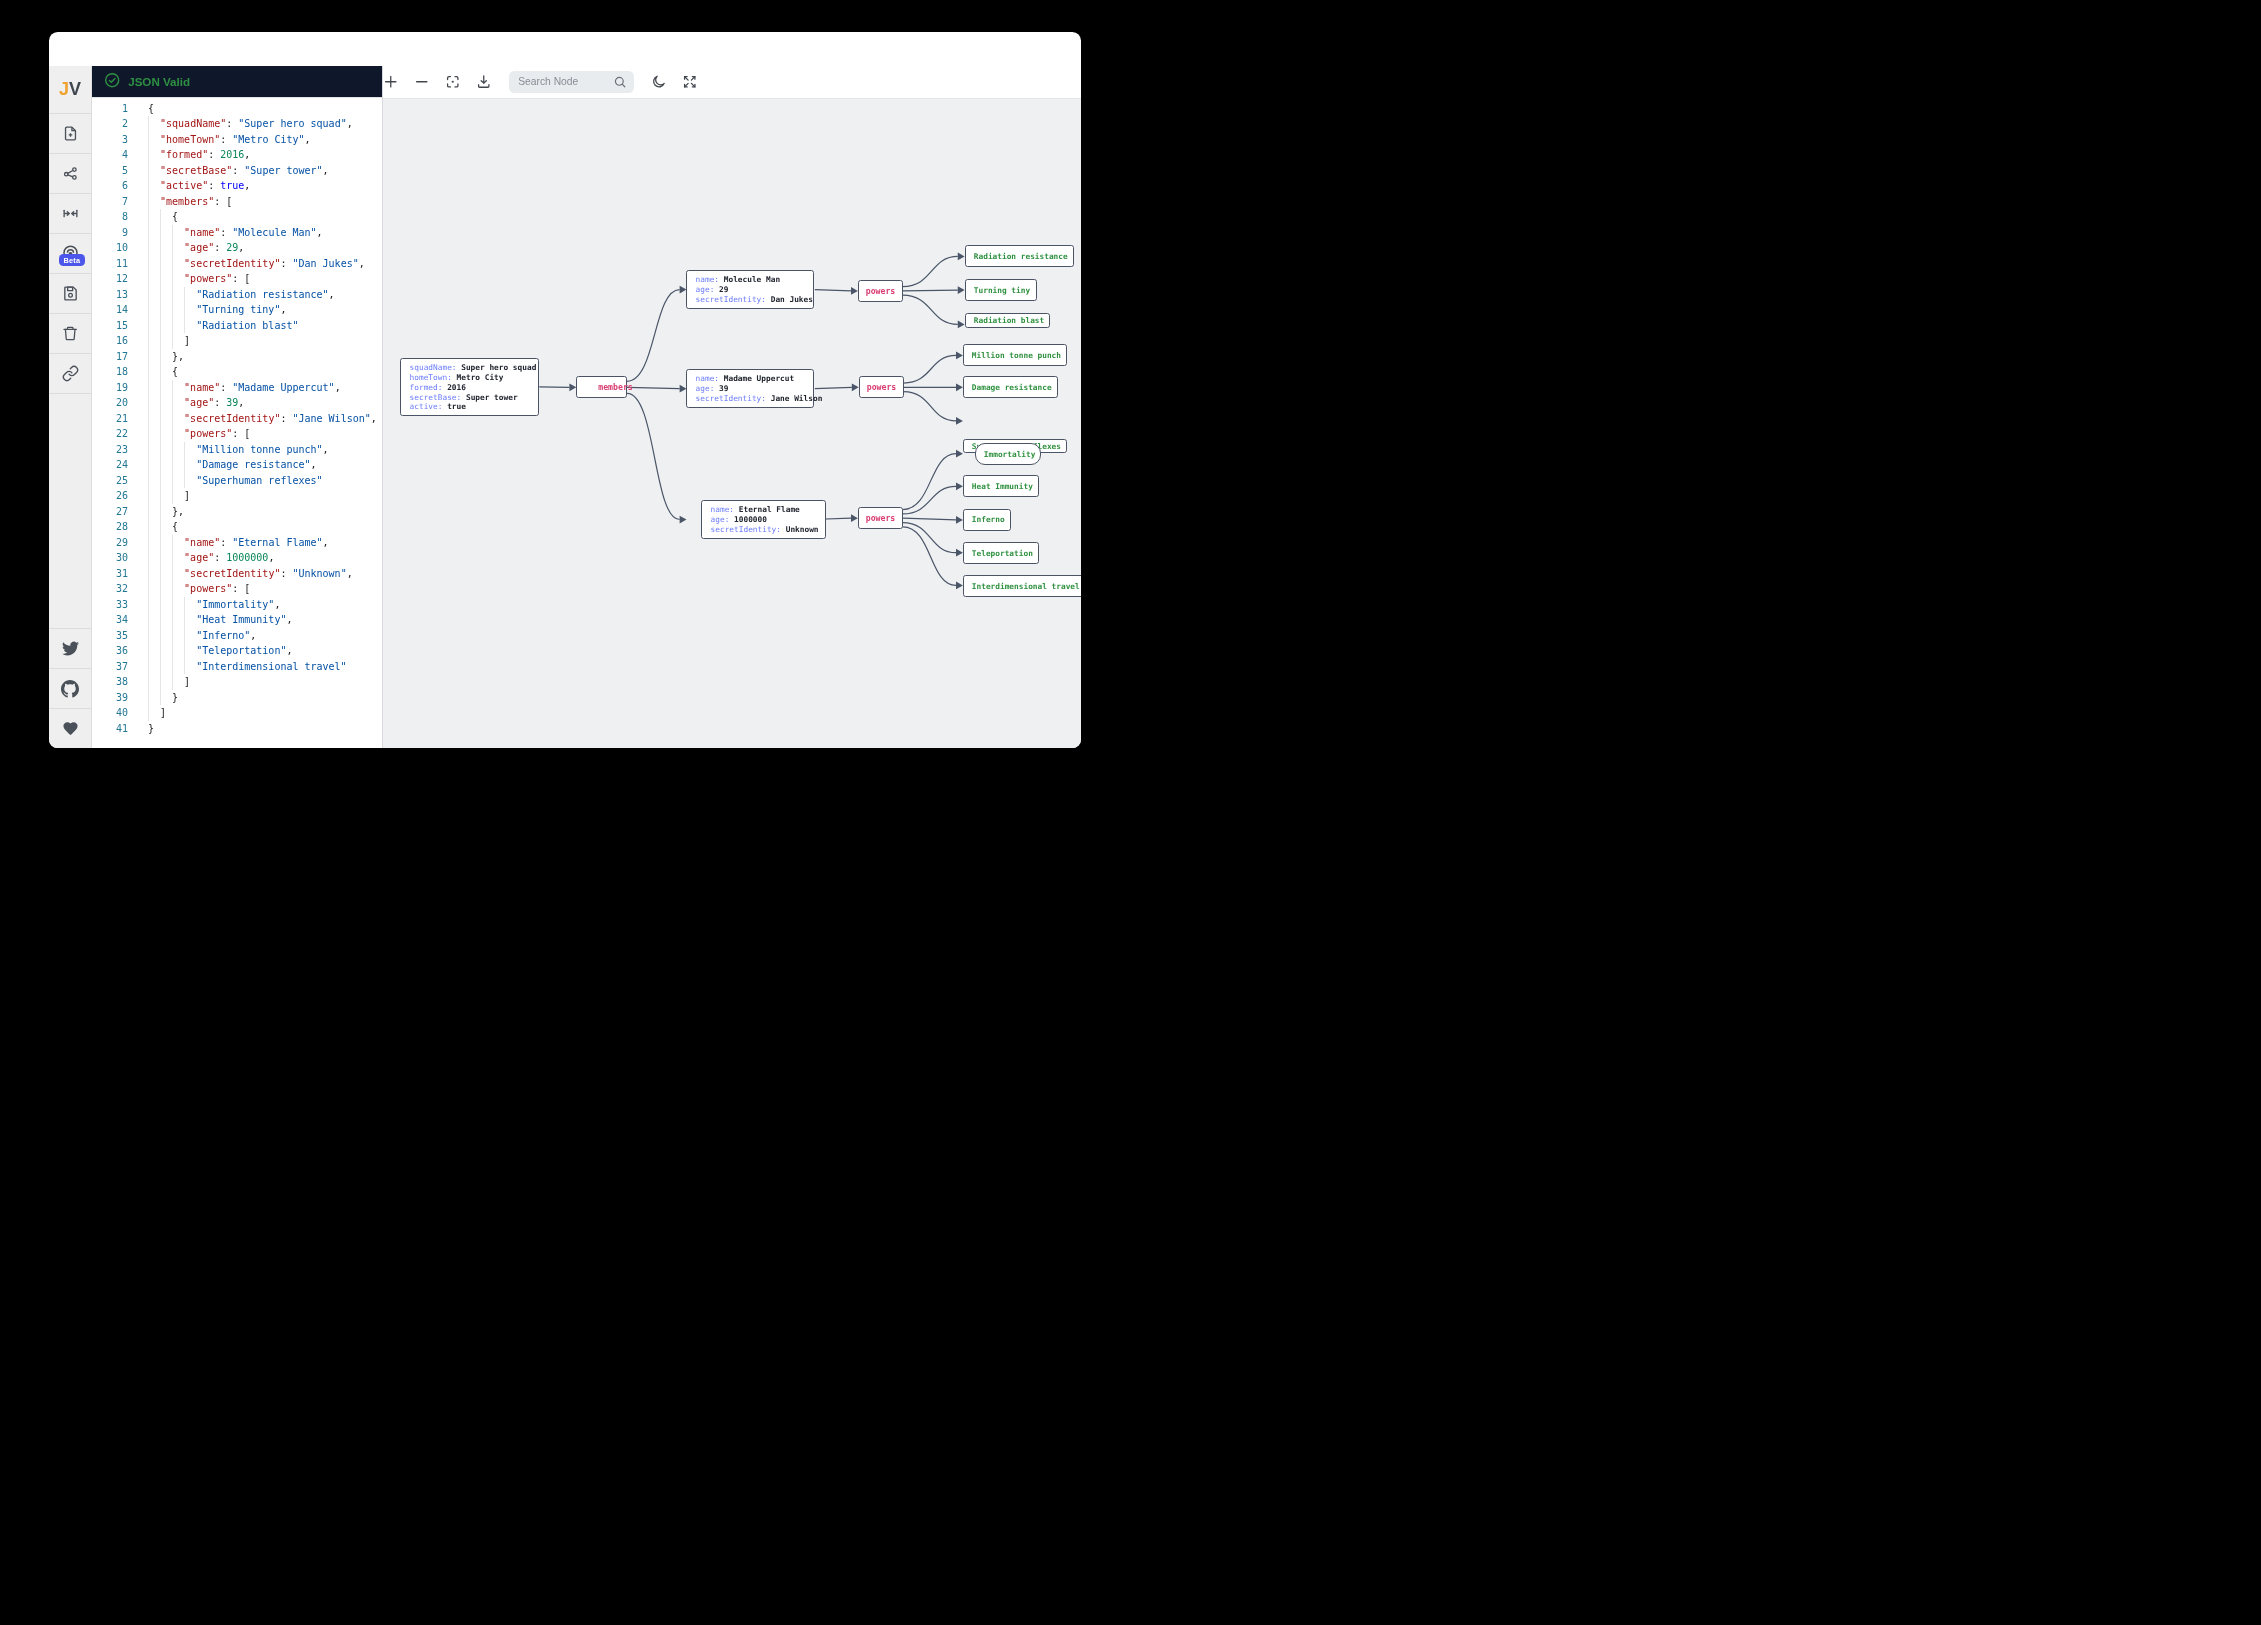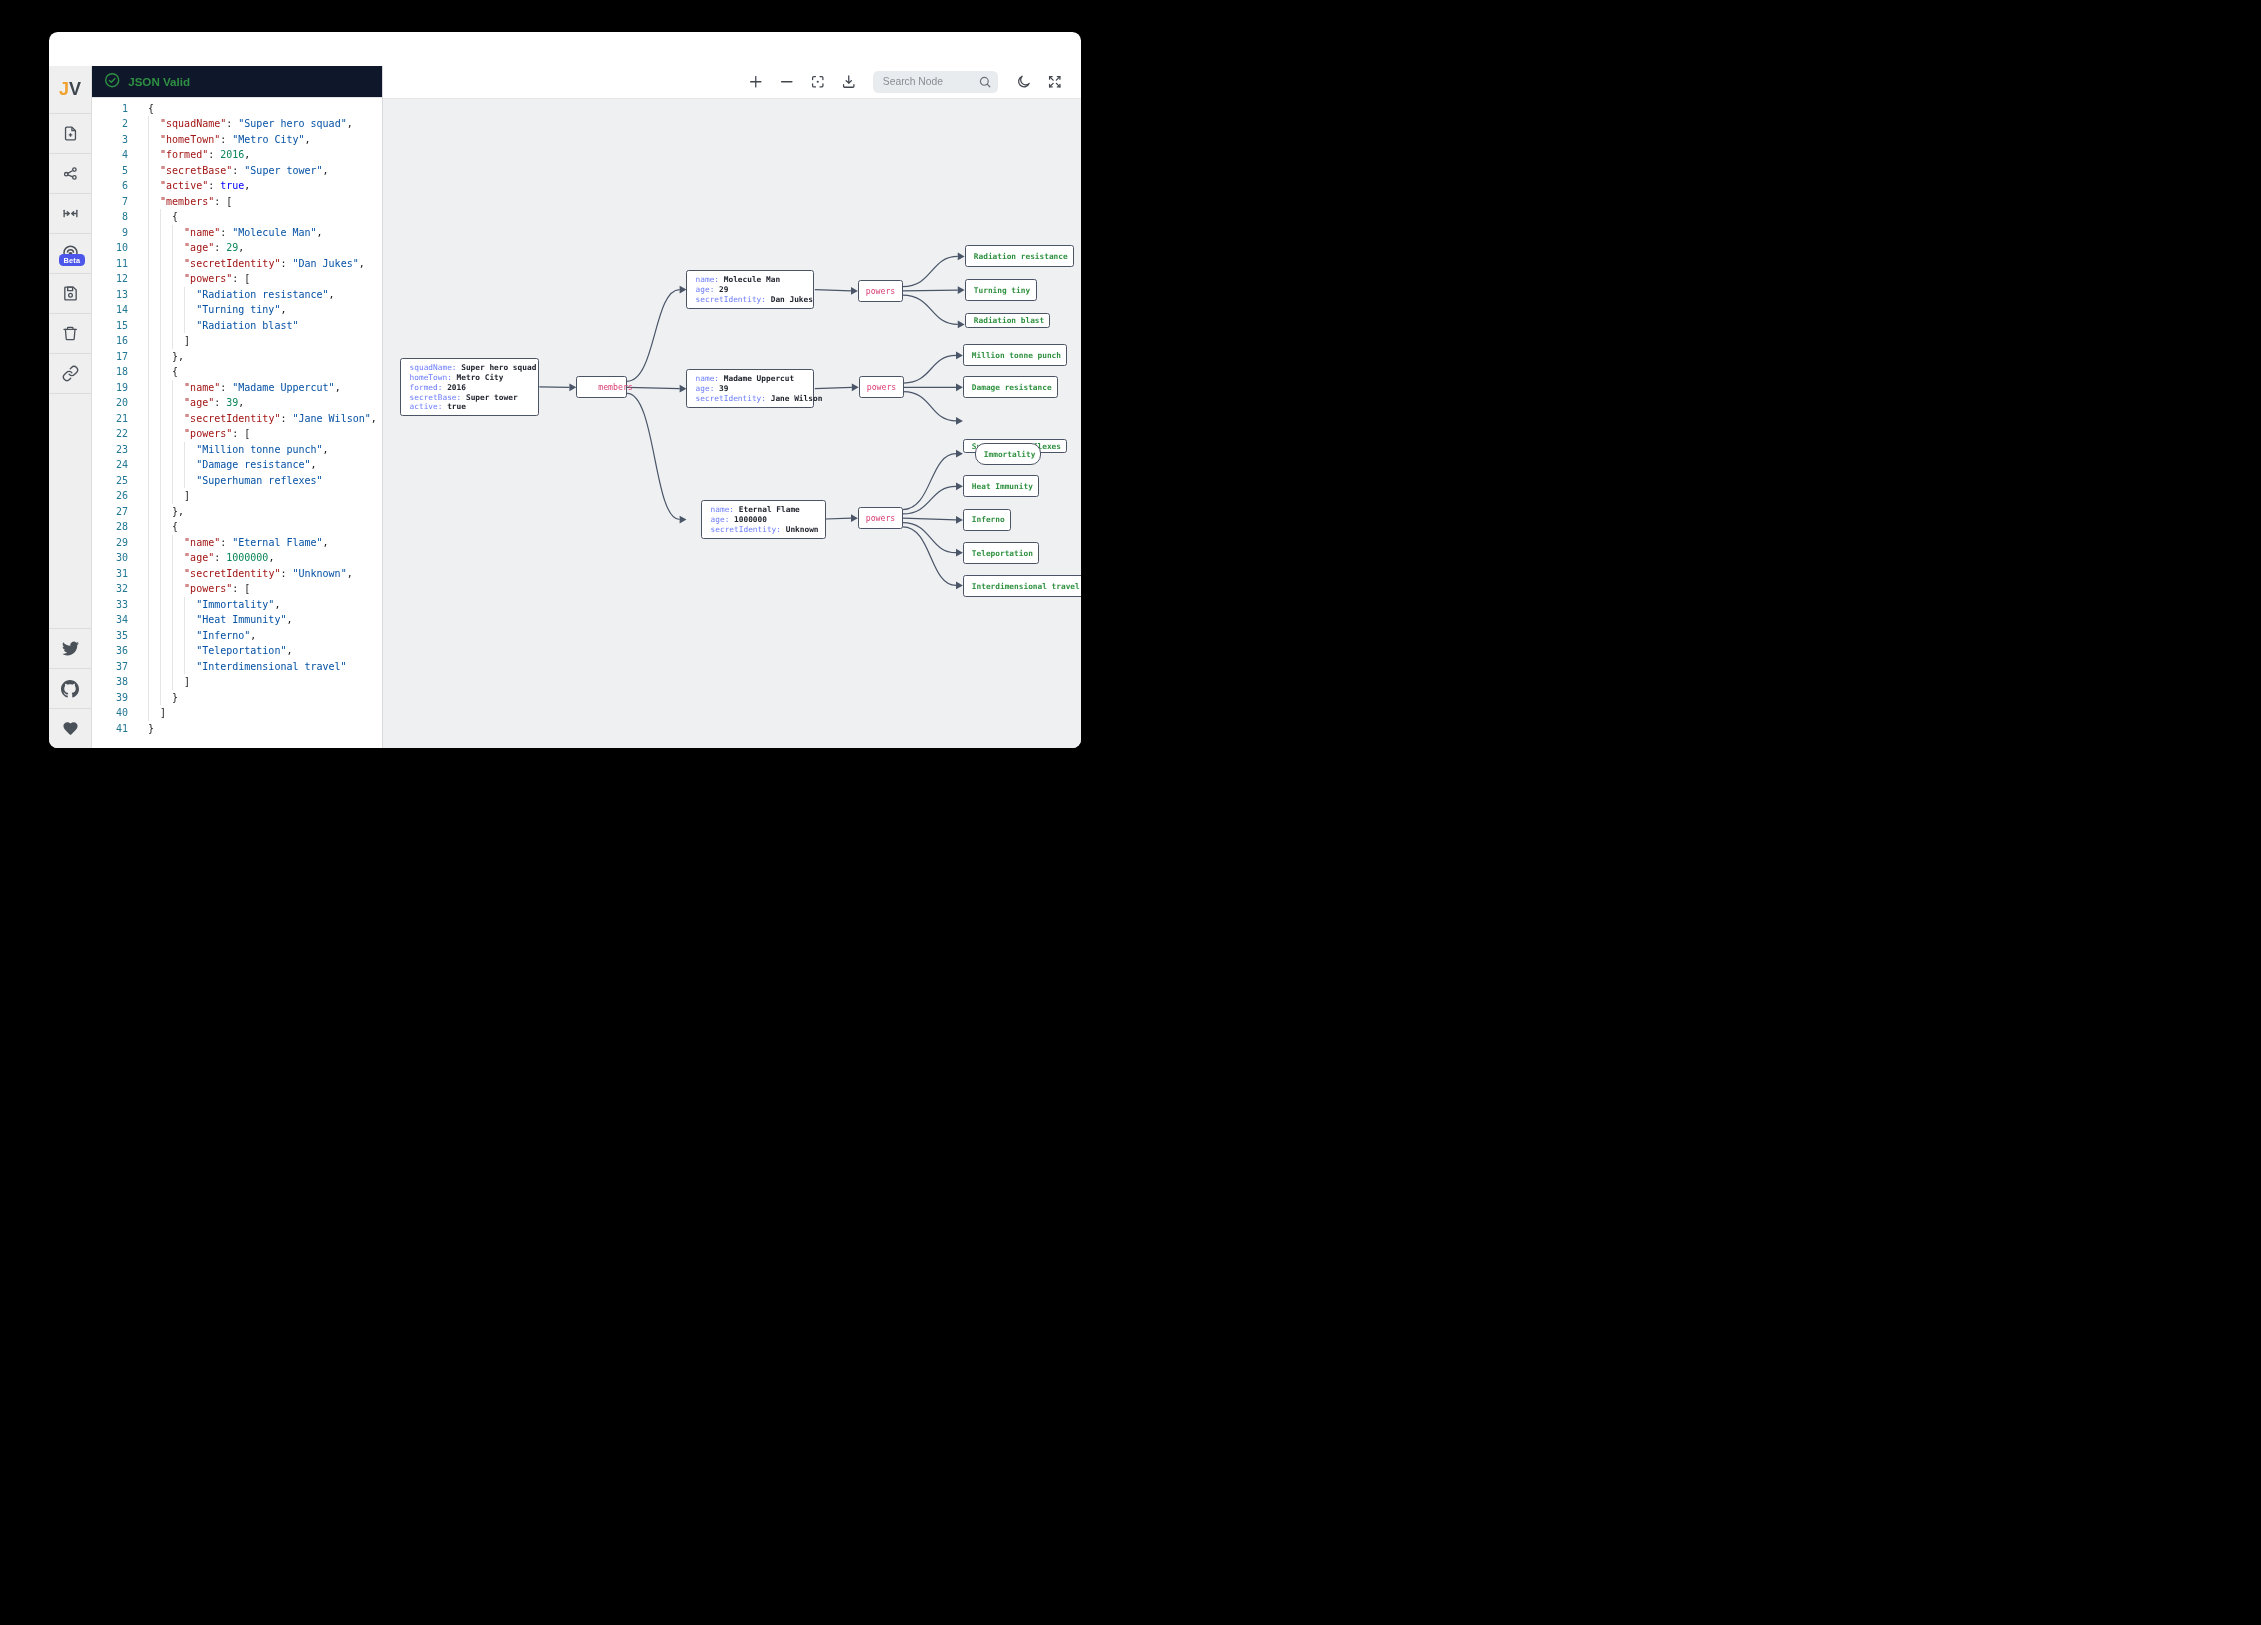--- a/index.html
+++ b/index.html
@@ -28,34 +28,34 @@
   .editor-header{height:32px;background:#0f172a;border-bottom:0.9px solid #e2e3e5;display:flex;align-items:center;gap:7.8px;padding-left:12px;box-sizing:border-box;}
   .valid-label{color:#2e9043;font-size:11.6px;font-weight:bold;}
   .editor-code{flex:1;overflow:hidden;padding-top:2.6px;font-family:"DejaVu Sans Mono","Liberation Mono",monospace;font-size:10px;}
   .cl{display:flex;height:15.5px;line-height:15.5px;white-space:pre;}
   .ln{flex:0 0 36px;text-align:right;color:#237893;user-select:none;}
   .code{padding-left:20px;color:#111;}
   .code .guide{display:inline-block;width:2ch;border-left:0.9px solid #e5e5e6;box-sizing:border-box;}
   .tk-k{color:#a31515}.tk-s{color:#0451a5}.tk-n{color:#098658}.tk-b{color:#0000ff}.tk-p{color:#1b1b1b}
   
   .canvas{flex:1;background:#eef0f2;position:relative;overflow:hidden;}
-  .canvas-toolbar{position:absolute;top:0;left:0;right:0;height:32px;background:#fff;border-bottom:0.9px solid #e5e6e8;display:flex;align-items:center;justify-content:flex-end;gap:15.5px;padding-right:19px;z-index:5;}
+  .canvas-toolbar{position:absolute;top:0;left:0;right:0;height:32px;background:#fff;border-bottom:0.9px solid #e5e6e8;display:flex;align-items:center;gap:15.5px;padding-right:19px;z-index:5;}
   .ct-btn{display:flex;align-items:center;justify-content:center;cursor:pointer;}
   .search-box{position:relative;width:125px;height:22.4px;background:#e9ecef;border-radius:5.2px;margin:0 1.7px;}
   .search-box input{position:absolute;inset:0;border:none;background:transparent;outline:none;padding:0 24px 0 9.5px;font-size:10.3px;color:#495057;font-family:"Liberation Sans",sans-serif;}
   .search-box input::placeholder{color:#878d94;}
   .search-ic{position:absolute;right:6.9px;top:4.3px;}
   .graph{position:absolute;top:32px;left:0;right:0;bottom:0;}
   .graph svg.edges{position:absolute;left:0;top:0;}
   .gnode{position:absolute;background:#fff;border:0.9px solid #4b5465;border-radius:2.6px;box-sizing:border-box;font-family:"DejaVu Sans Mono","Liberation Mono",monospace;cursor:pointer;}
   .gnode.object{padding:4.3px 8.6px;}
   .gnode .row{font-size:7.8px;line-height:9.8px;white-space:nowrap;}
   .gnode .rk{color:#6b7cfa;}
   .gnode .rv{color:#20242e;font-weight:bold;}
-  .gnode.label{display:flex;align-items:center;justify-content:center;font-size:8.2px;font-weight:normal;color:#d93d72;}
+  .gnode.label{display:flex;align-items:center;justify-content:center;font-size:8.2px;font-weight:bold;color:#d93d72;}
   .gnode.leaf{display:flex;align-items:center;padding:0 7.8px;font-size:7.8px;font-weight:bold;color:#2f9140;white-space:nowrap;}
 </style>
 </head>
 <body>
 
 <div class="window">
 
 
   <div class="body">
 

